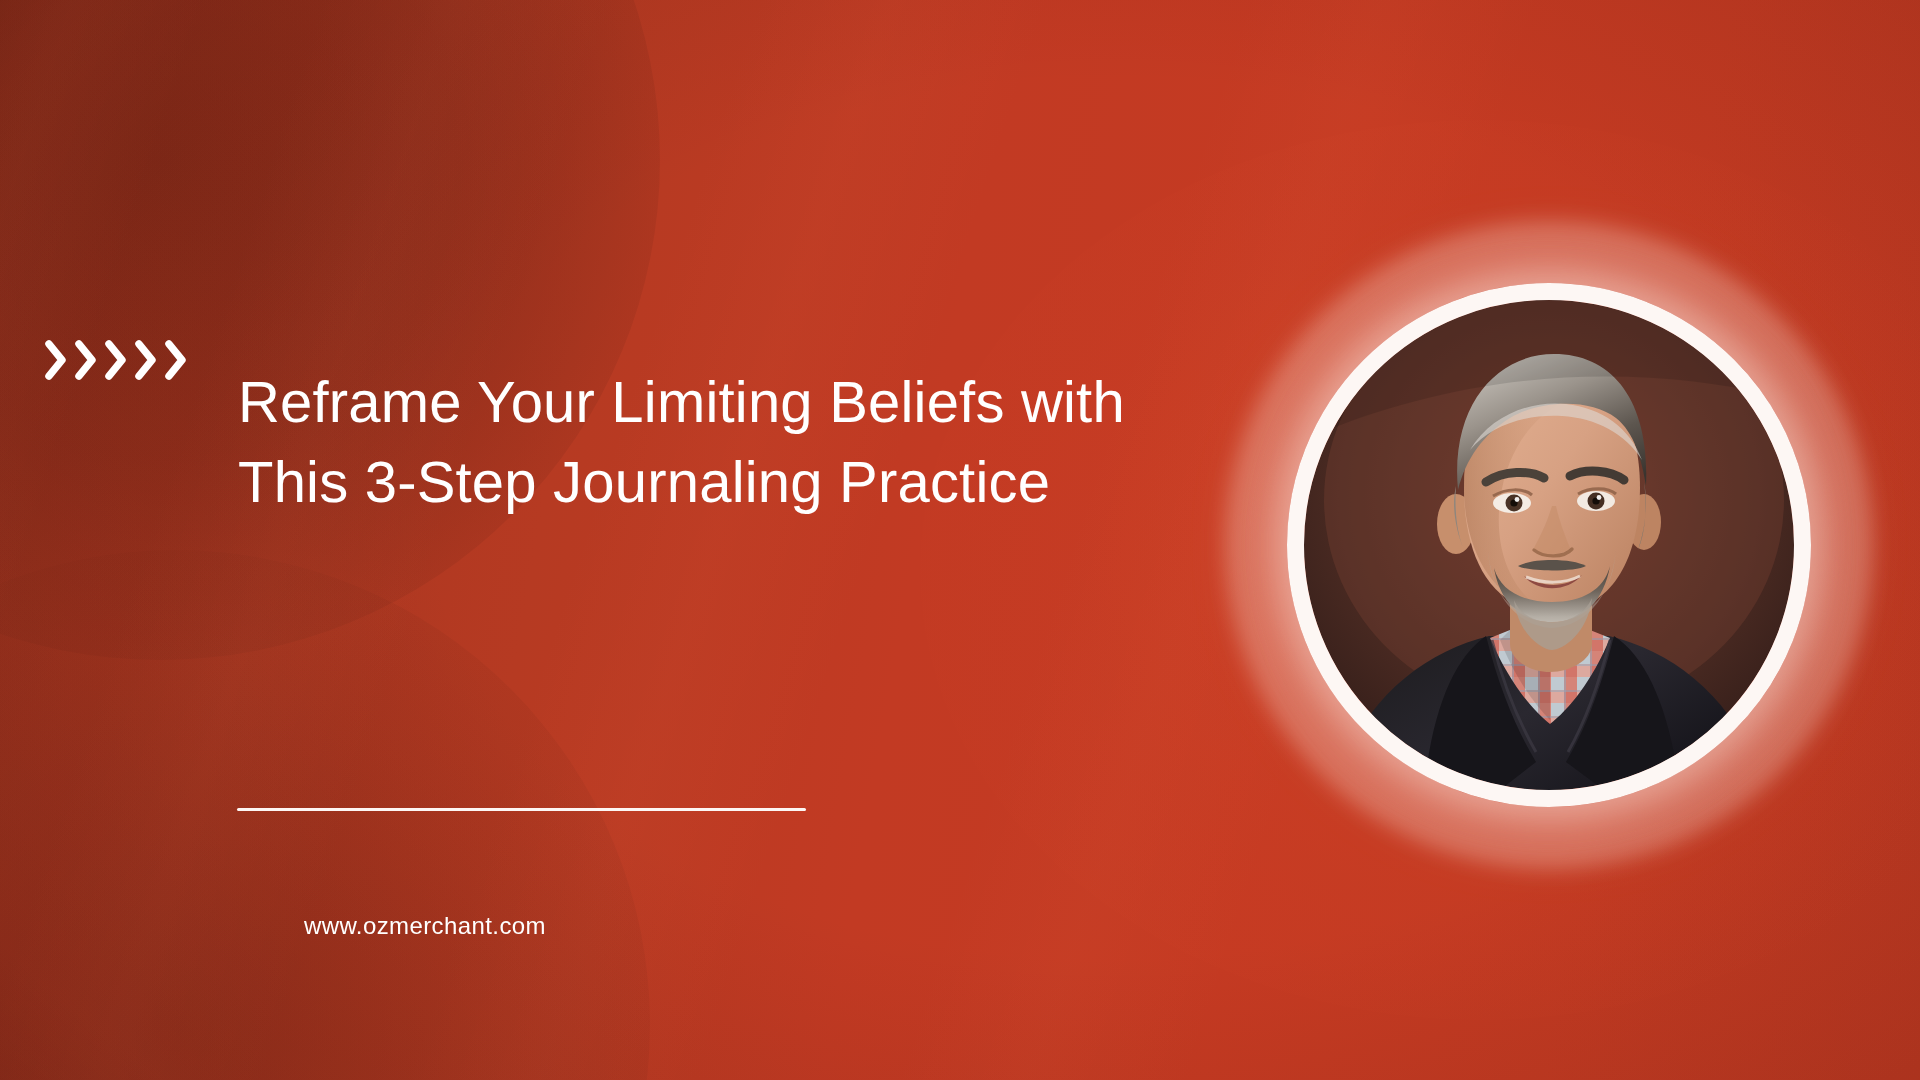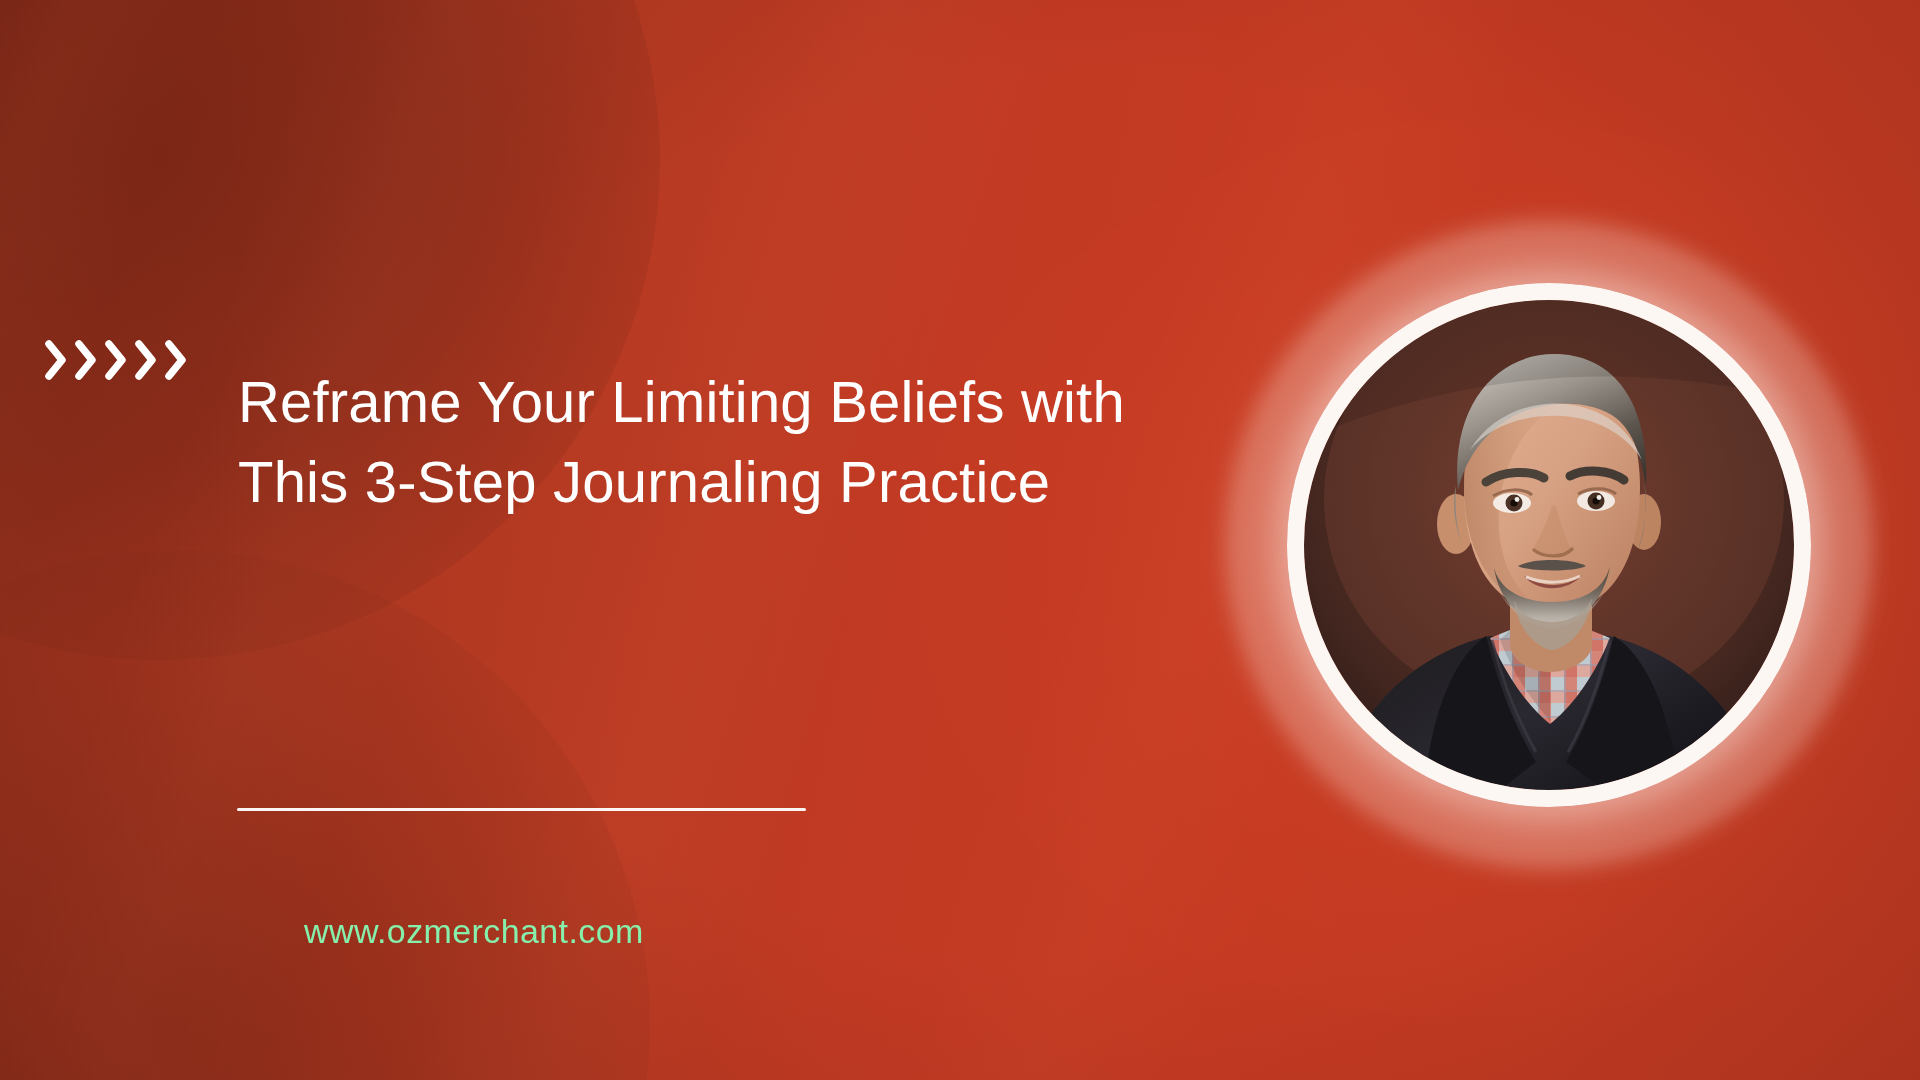--- a/index.html
+++ b/index.html
@@ -141,22 +141,22 @@
     width: 569px;
     height: 3px;
     background: #fdf6f4;
     border-radius: 2px;
   }
 
   .url {
     position: absolute;
     left: 304px;
     top: 872px;
-    color: #86efac;
-    font-size: 34px;
+    color: #ffffff;
+    font-size: 24px;
     font-weight: 400;
     letter-spacing: 0.4px;
   }
 
   
   .portrait-wrap {
     position: absolute;
     left: 1204px;
     top: 200px;
     width: 690px;

